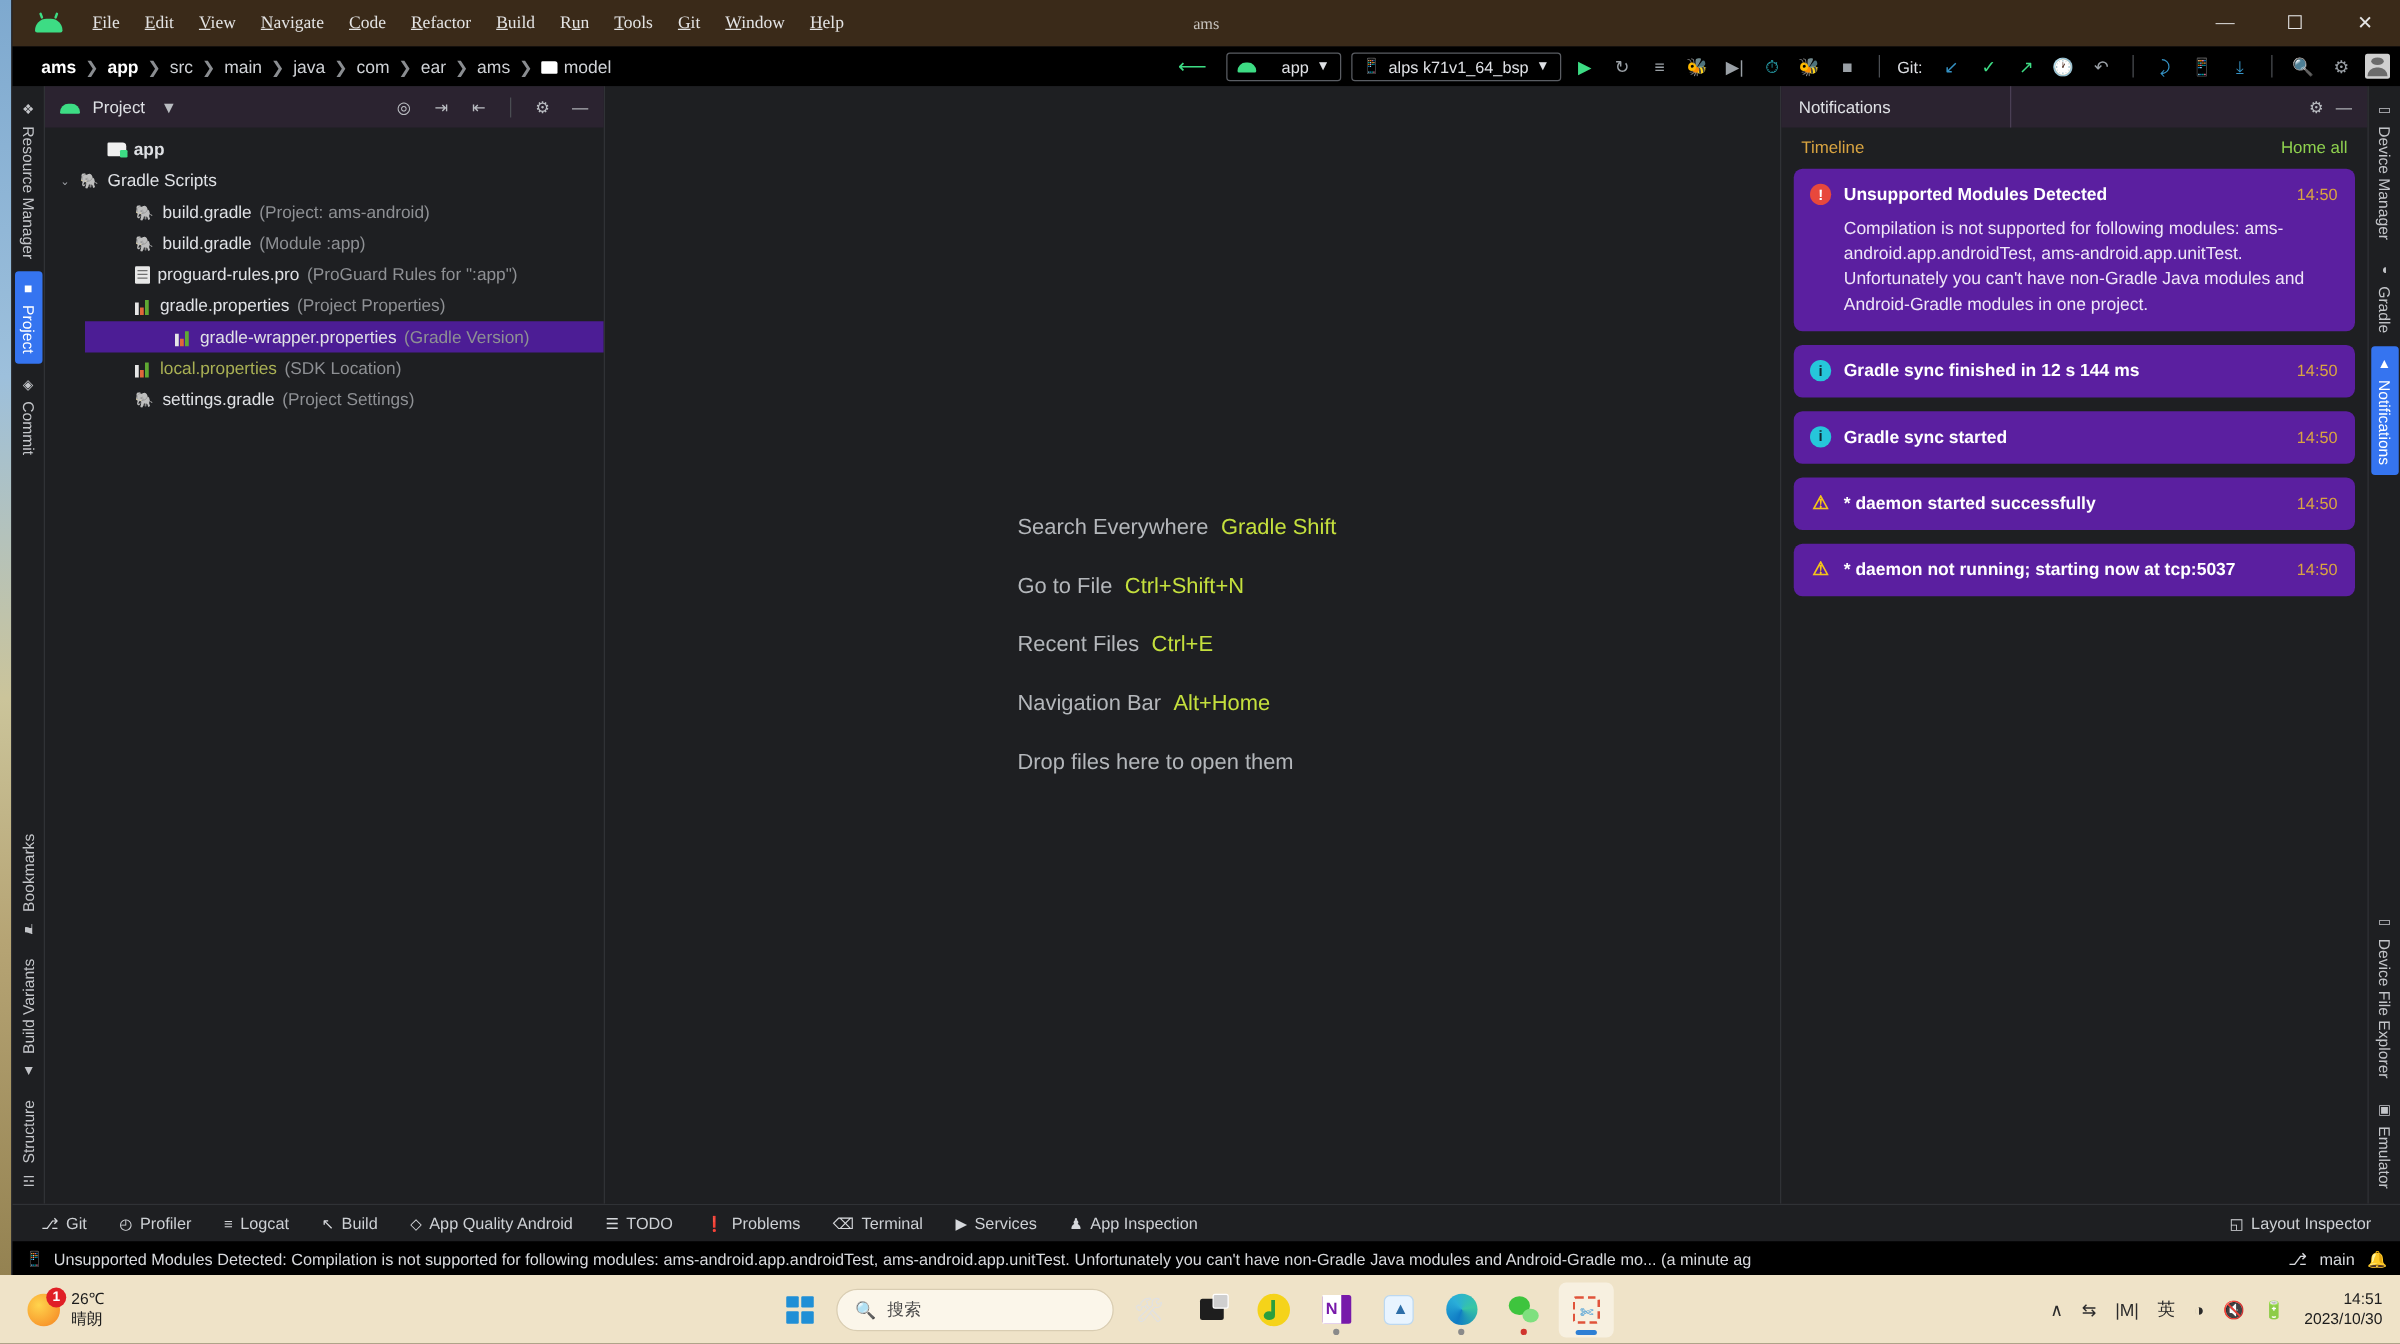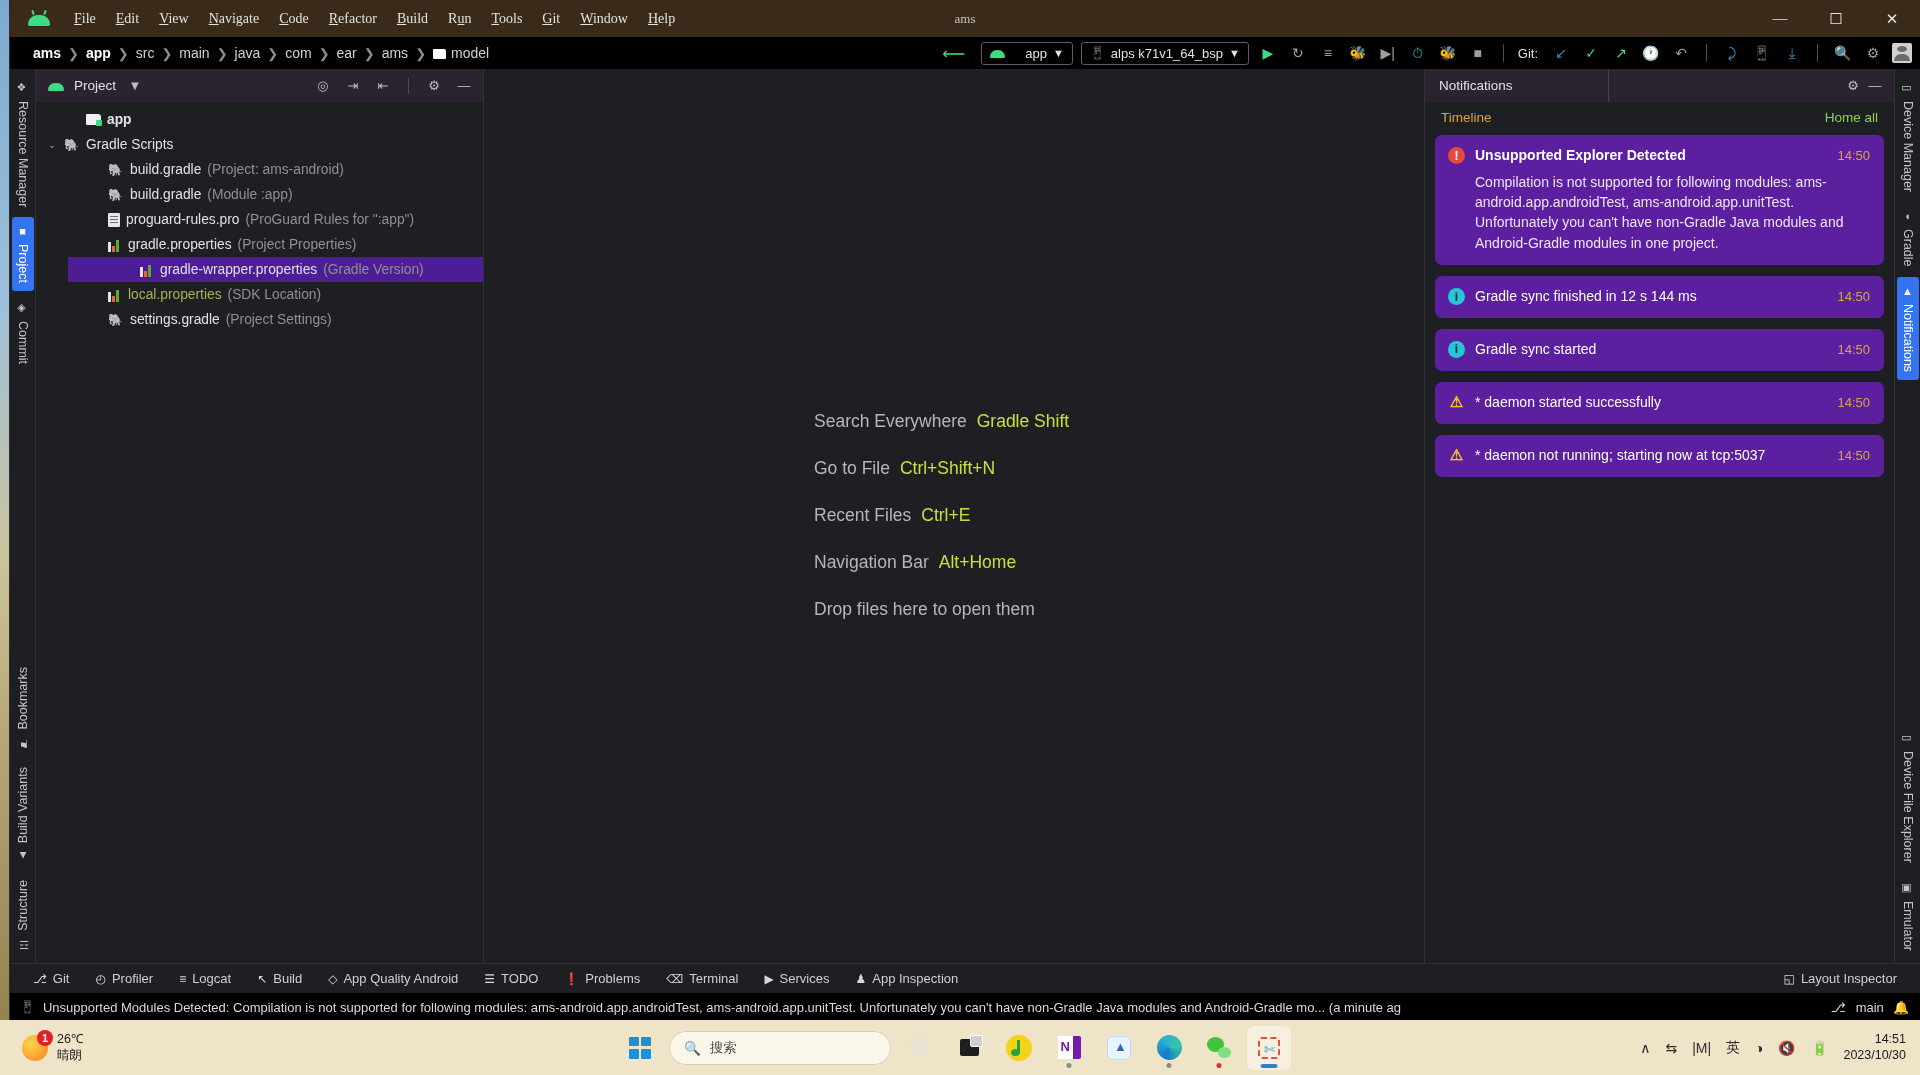--- a/index.html
+++ b/index.html
@@ -183,21 +183,21 @@
   .nrow{display:flex;align-items:flex-start;gap:10px;}
   .nico{
     width:17px;height:17px;border-radius:50%;flex:0 0 17px;display:flex;
     align-items:center;justify-content:center;font-size:12px;font-weight:bold;
     color:#fff; margin-top:1px;
   }
   .nico.e{background:#e8483c;}
   .nico.i{background:#26c6da;color:#102a33;}
   .nico.w{background:transparent;color:#f5c518;font-size:15px;}
   .ntitle{flex:1;font-size:14px;color:#fff;font-weight:bold;line-height:1.35;}
-  .ntitle.norm{font-weight:normal;}
+  .ntitle.norm{font-weight:bold;}
   .ntime{color:#d9a441;font-size:13px;white-space:nowrap;margin-left:8px;margin-top:2px;}
   .nbody{color:#efe6f7;font-size:14px;line-height:1.45;margin-top:7px;padding-left:0px;}
 
   
   .bottombar{
     height:30px;background:#1e1f22;border-top:1px solid #303236;
     display:flex;align-items:center;padding:0 10px;gap:0;flex:0 0 30px;
   }
   .tw{
     display:flex;align-items:center;gap:6px;color:#cdd0d4;font-size:13px;
@@ -483,21 +483,21 @@
         </div>
         <div class="notif-body">
           <div class="notif-bar">
             <span class="timeline">Timeline</span>
             <span class="clearall">Home all</span>
           </div>
           <div id="ncards">
               <div class="ncard">
                 <div class="nrow">
                   <span class="nico e">!</span>
-                  <span class="ntitle">Unsupported Explorer Detected</span>
+                  <span class="ntitle">Unsupported Modules Detected</span>
                   <span class="ntime">14:50</span>
                 </div>
                 <div class="nbody" style="padding-left: 27px;">Compilation is not supported for following modules: ams-android.app.androidTest, ams-android.app.unitTest. Unfortunately you can't have non-Gradle Java modules and Android-Gradle modules in one project.</div>
               </div>
               <div class="ncard">
                 <div class="nrow">
                   <span class="nico i">i</span>
                   <span class="ntitle norm">Gradle sync finished in 12 s 144 ms</span>
                   <span class="ntime">14:50</span>
                 </div>

